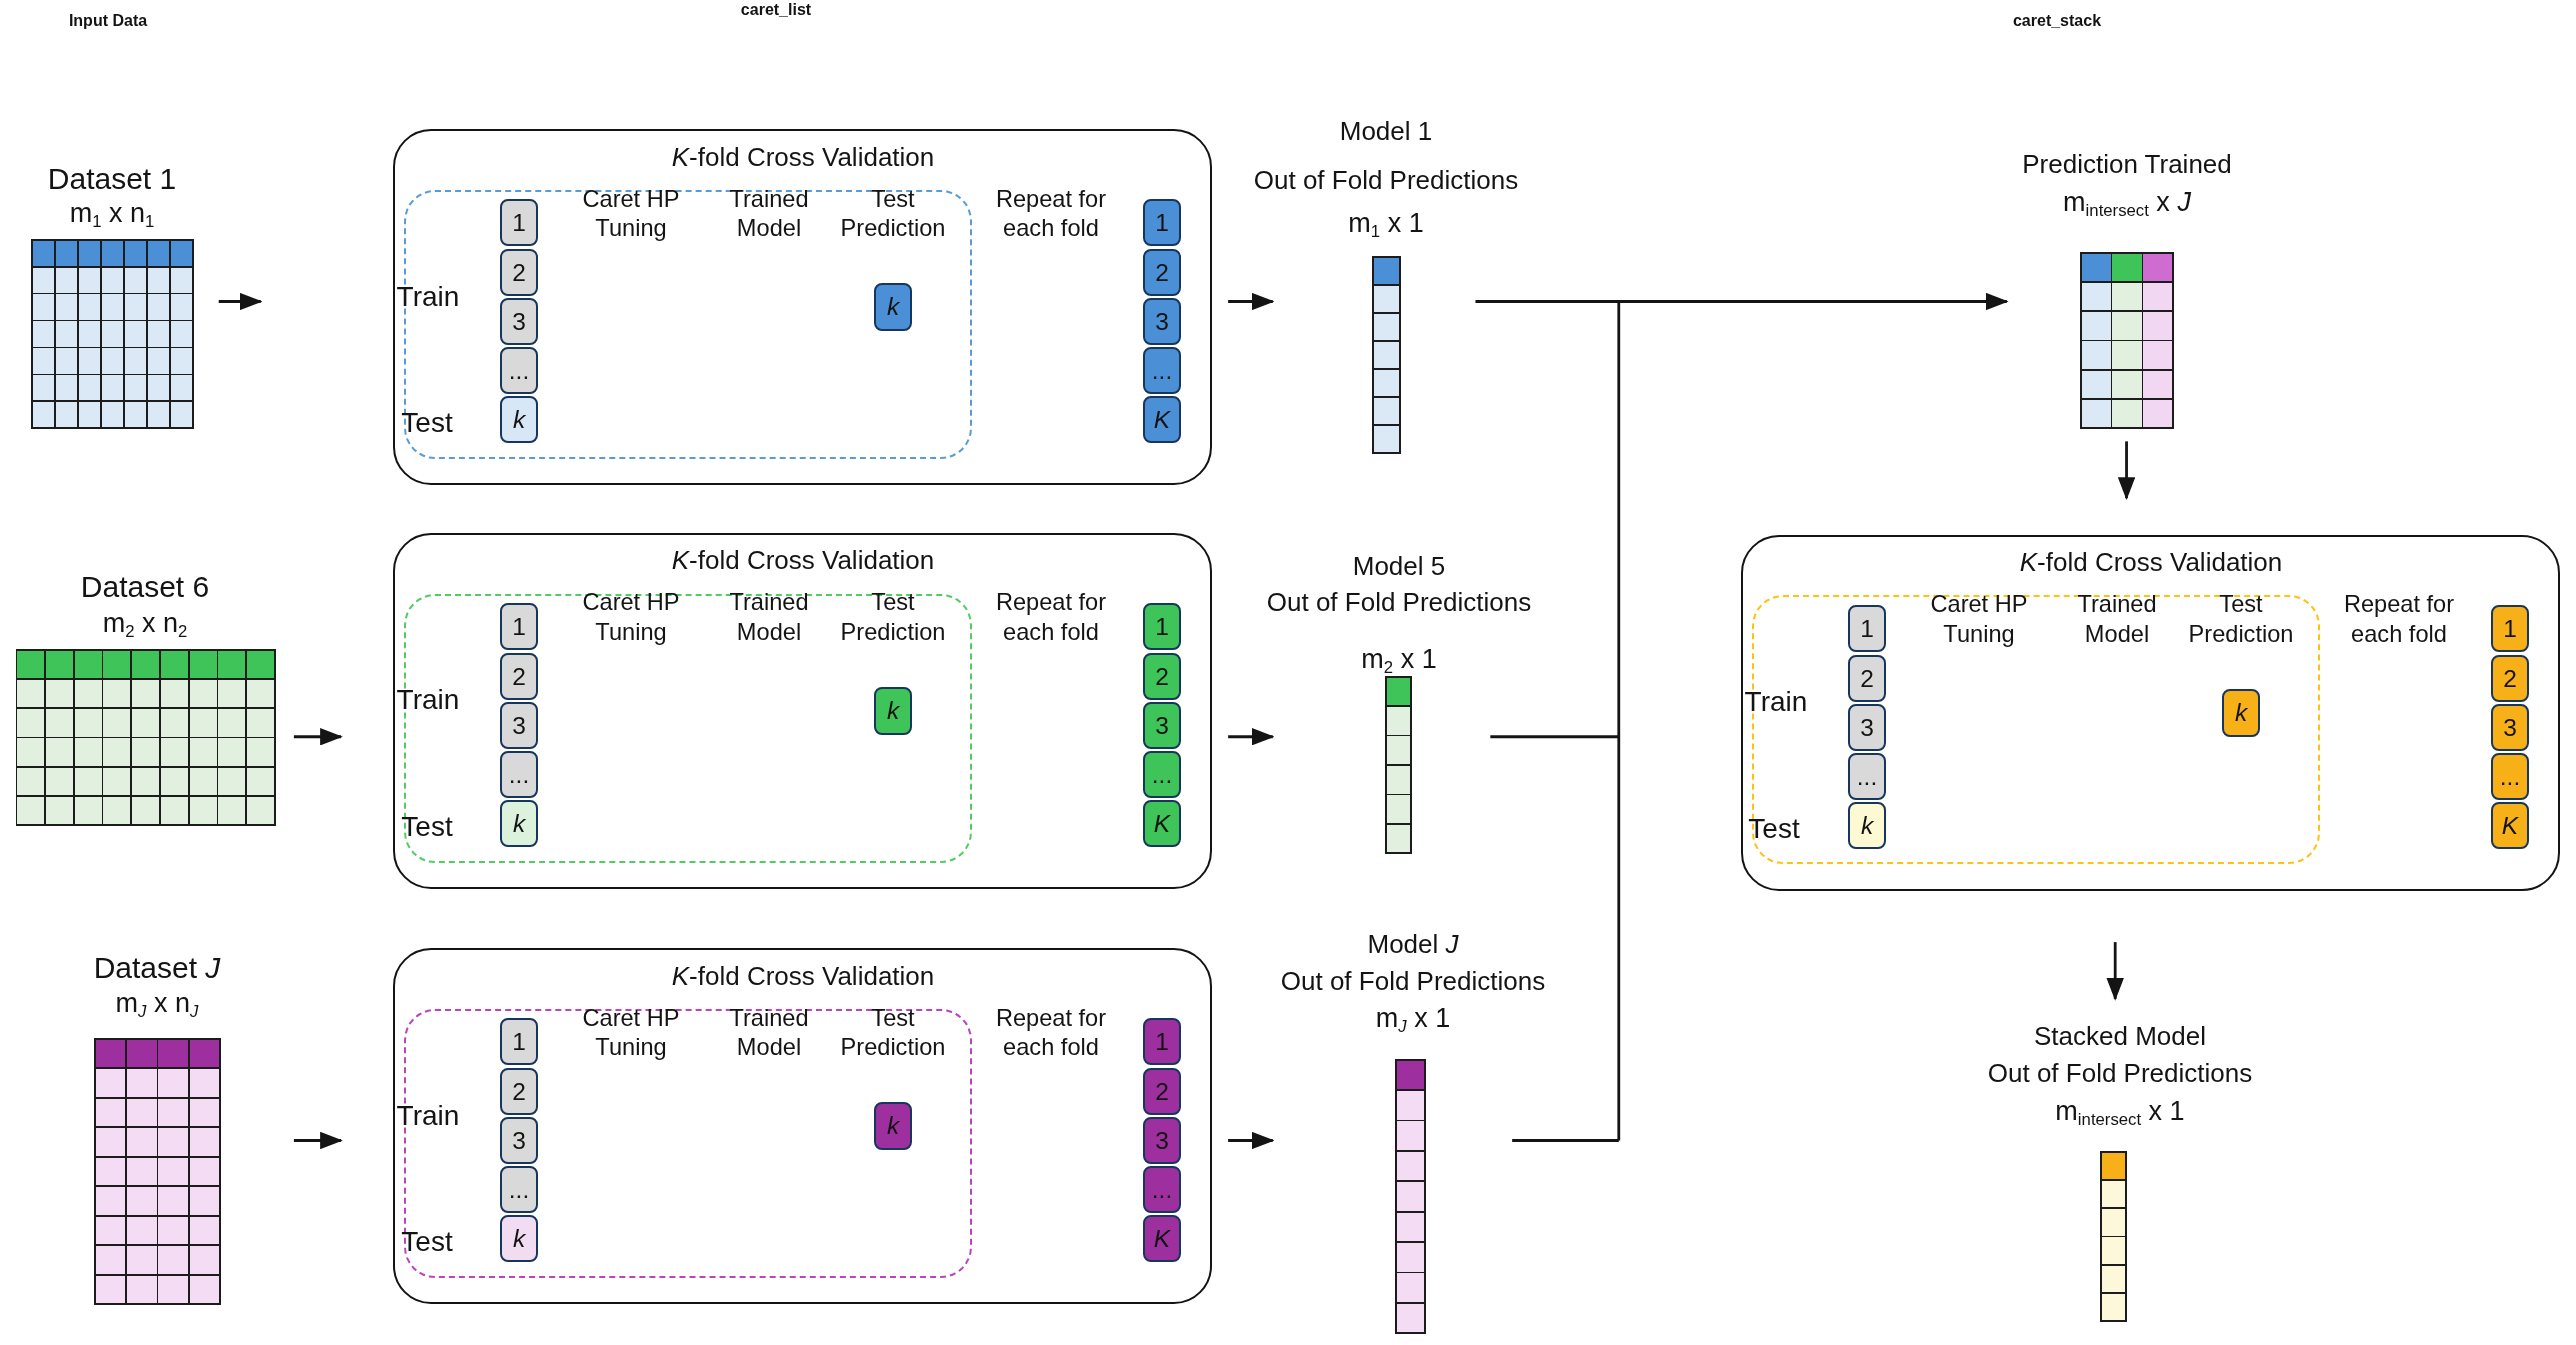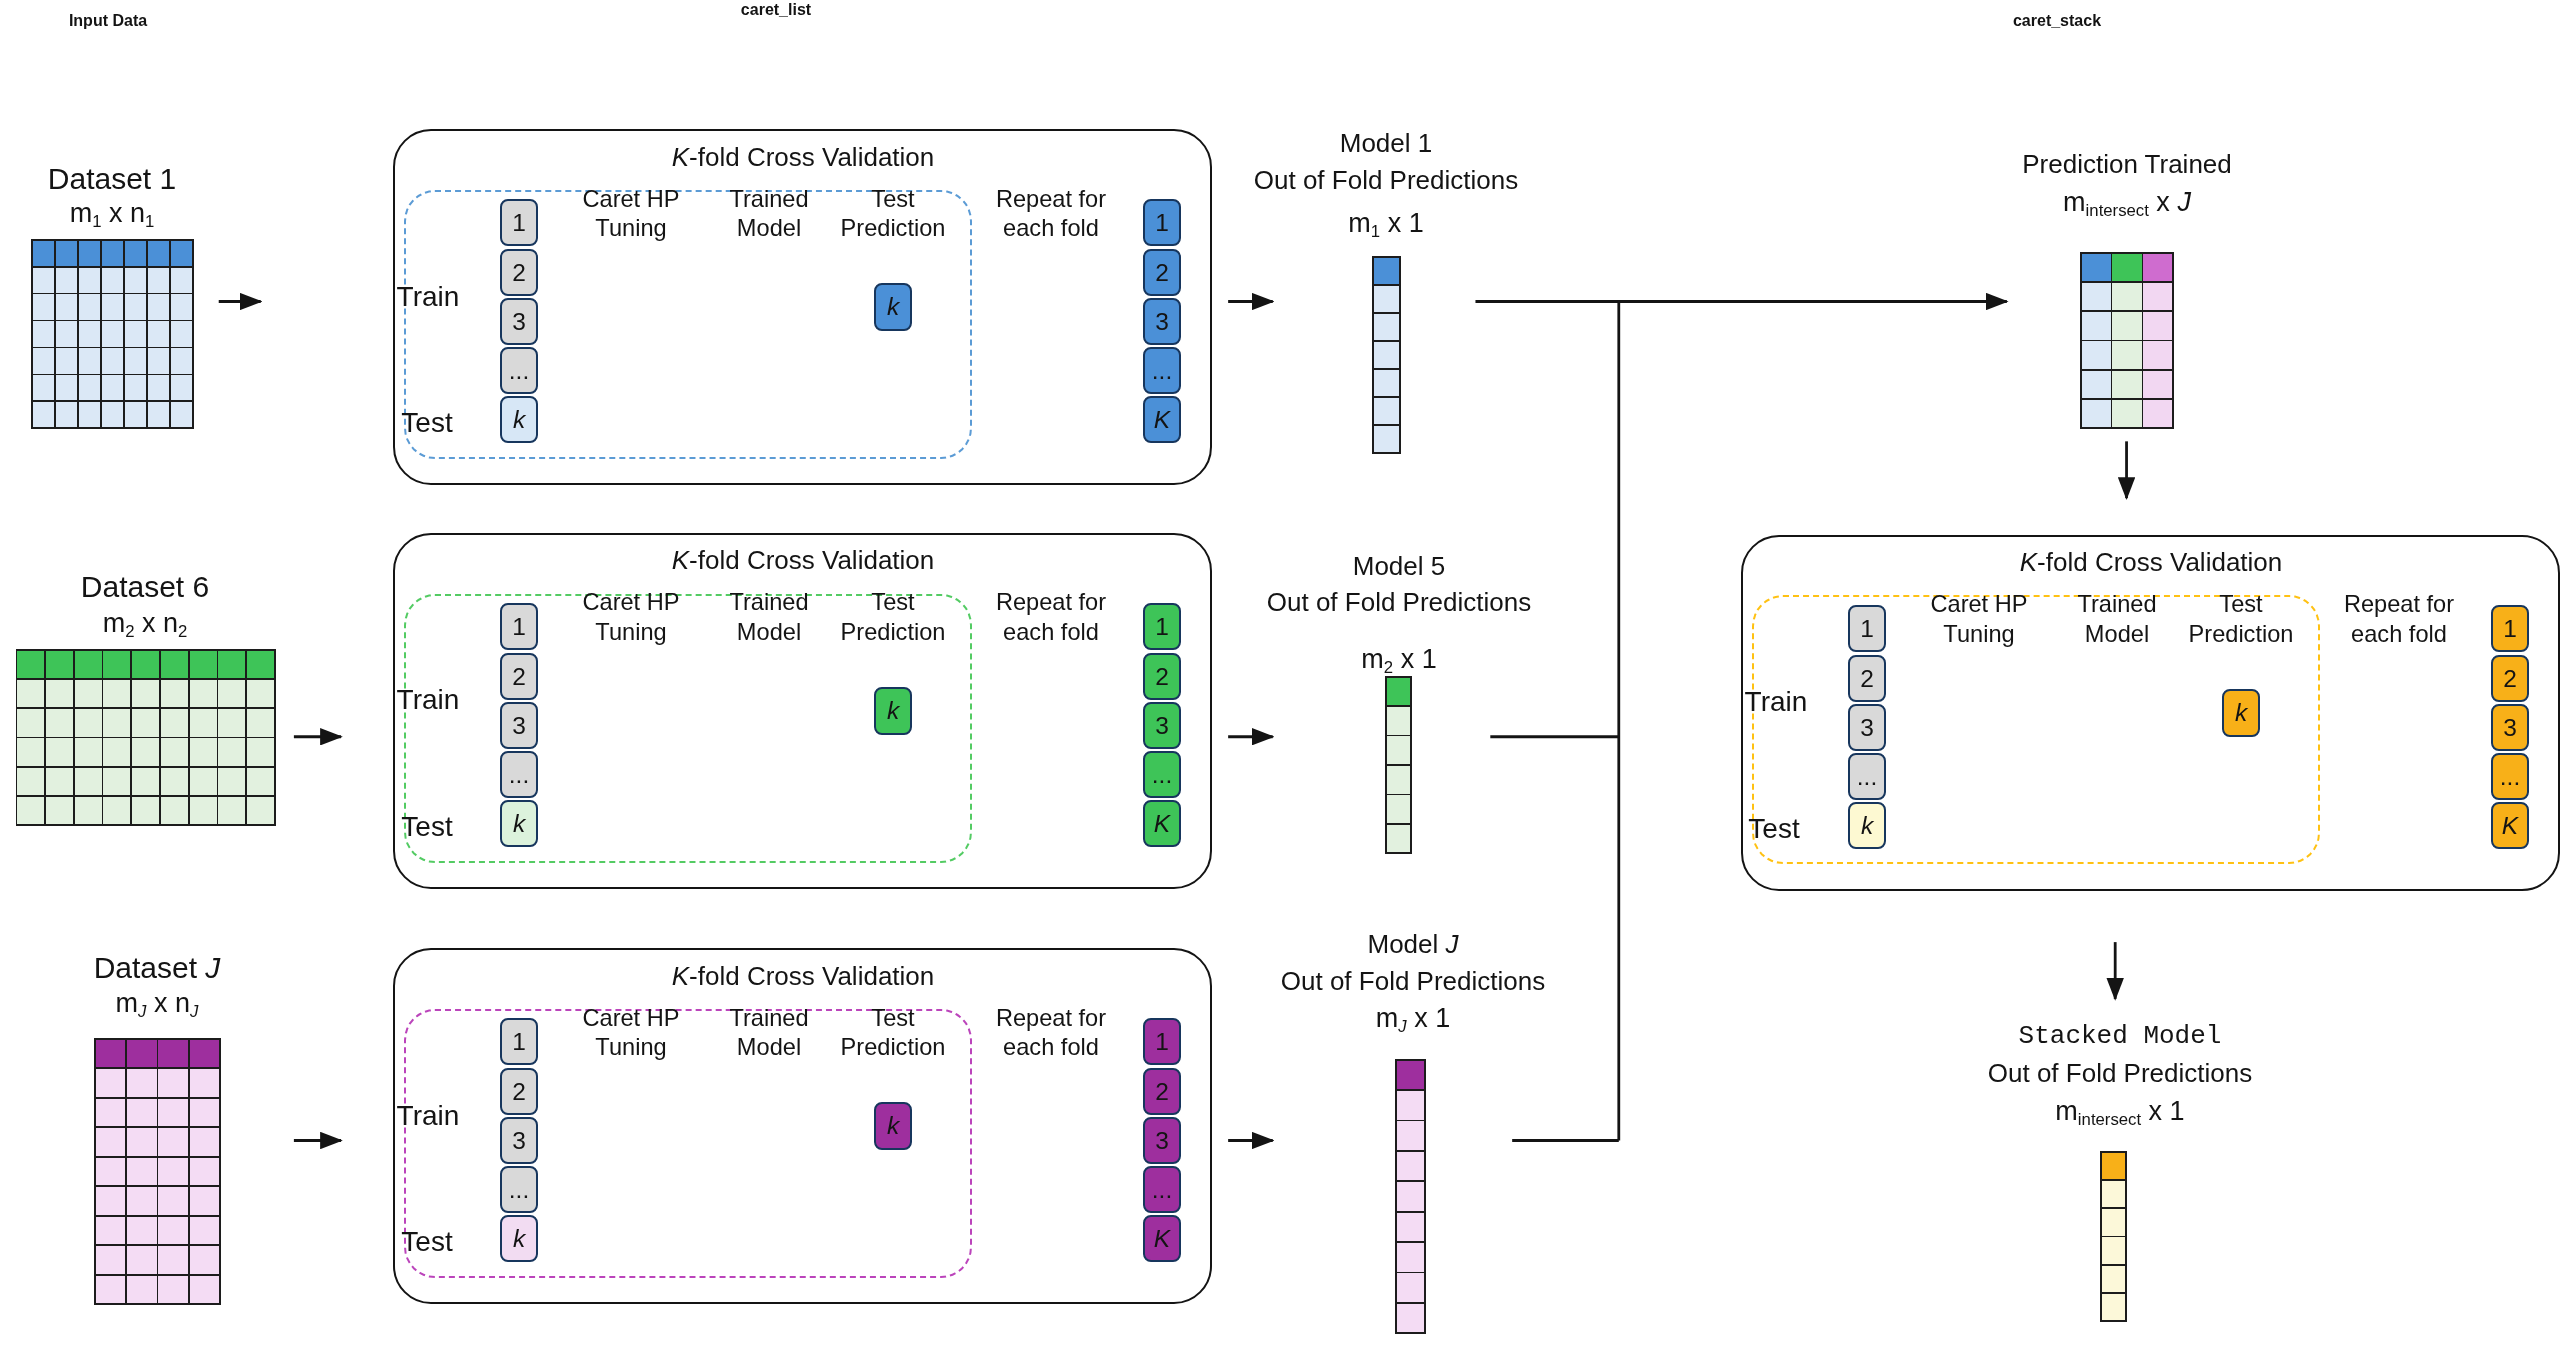--- a/index.html
+++ b/index.html
@@ -503,21 +503,21 @@
       <div class="gcell" style="background: rgb(244, 220, 244);"></div>
       <div class="gcell" style="background: rgb(244, 220, 244);"></div>
       <div class="gcell" style="background: rgb(244, 220, 244);"></div>
       <div class="gcell" style="background: rgb(244, 220, 244);"></div>
       <div class="gcell" style="background: rgb(244, 220, 244);"></div>
       <div class="gcell" style="background: rgb(244, 220, 244);"></div>
       <div class="gcell" style="background: rgb(244, 220, 244);"></div>
       <div class="gcell" style="background: rgb(244, 220, 244);"></div>
       <div class="gcell" style="background: rgb(244, 220, 244);"></div>
     </div>
-    <div class="abs ctr mod-title" style="left: 1386px; top: 128px;"><span>Model 1</span></div>
+    <div class="abs ctr mod-title" style="left: 1386px; top: 116px;"><span>Model 1</span></div>
     <div class="abs ctr mod-title" style="left: 1386px; top: 165px;"><span>Out of Fold Predictions</span></div>
     <div class="abs ctr ds-dim" style="left: 1386px; top: 208px;"><span>m</span><span class="sub">1</span><span> x 1</span></div>
     <div class="abs gridbox" style="left: 1372px; top: 256px; width: 29px; height: 198px; background: rgb(28, 28, 28); grid-template-columns: repeat(1, 1fr); grid-template-rows: repeat(7, 1fr);">
       <div class="gcell" style="background: rgb(75, 144, 215);"></div>
       <div class="gcell" style="background: rgb(219, 232, 246);"></div>
       <div class="gcell" style="background: rgb(219, 232, 246);"></div>
       <div class="gcell" style="background: rgb(219, 232, 246);"></div>
       <div class="gcell" style="background: rgb(219, 232, 246);"></div>
       <div class="gcell" style="background: rgb(219, 232, 246);"></div>
       <div class="gcell" style="background: rgb(219, 232, 246);"></div>
@@ -562,21 +562,21 @@
       <div class="gcell" style="background: rgb(219, 232, 246);"></div>
       <div class="gcell" style="background: rgb(226, 241, 223);"></div>
       <div class="gcell" style="background: rgb(242, 215, 242);"></div>
       <div class="gcell" style="background: rgb(219, 232, 246);"></div>
       <div class="gcell" style="background: rgb(226, 241, 223);"></div>
       <div class="gcell" style="background: rgb(242, 215, 242);"></div>
       <div class="gcell" style="background: rgb(219, 232, 246);"></div>
       <div class="gcell" style="background: rgb(226, 241, 223);"></div>
       <div class="gcell" style="background: rgb(242, 215, 242);"></div>
     </div>
-    <div class="abs ctr mod-title" style="left: 2120px; top: 1021px; font-family: Liberation Mono, monospace;"><span>Stacked Model</span></div>
+    <div class="abs ctr mod-title" style="left: 2120px; top: 1021px;"><span>Stacked Model</span></div>
     <div class="abs ctr mod-title" style="left: 2120px; top: 1058px;"><span>Out of Fold Predictions</span></div>
     <div class="abs ctr ds-dim" style="left: 2120px; top: 1096px;"><span>m</span><span class="sub">intersect</span><span> x 1</span></div>
     <div class="abs gridbox" style="left: 2100px; top: 1151px; width: 27px; height: 171px; background: rgb(28, 28, 28); grid-template-columns: repeat(1, 1fr); grid-template-rows: repeat(6, 1fr);">
       <div class="gcell" style="background: rgb(248, 176, 24);"></div>
       <div class="gcell" style="background: rgb(252, 248, 217);"></div>
       <div class="gcell" style="background: rgb(252, 248, 217);"></div>
       <div class="gcell" style="background: rgb(252, 248, 217);"></div>
       <div class="gcell" style="background: rgb(252, 248, 217);"></div>
       <div class="gcell" style="background: rgb(252, 248, 217);"></div>
     </div>

